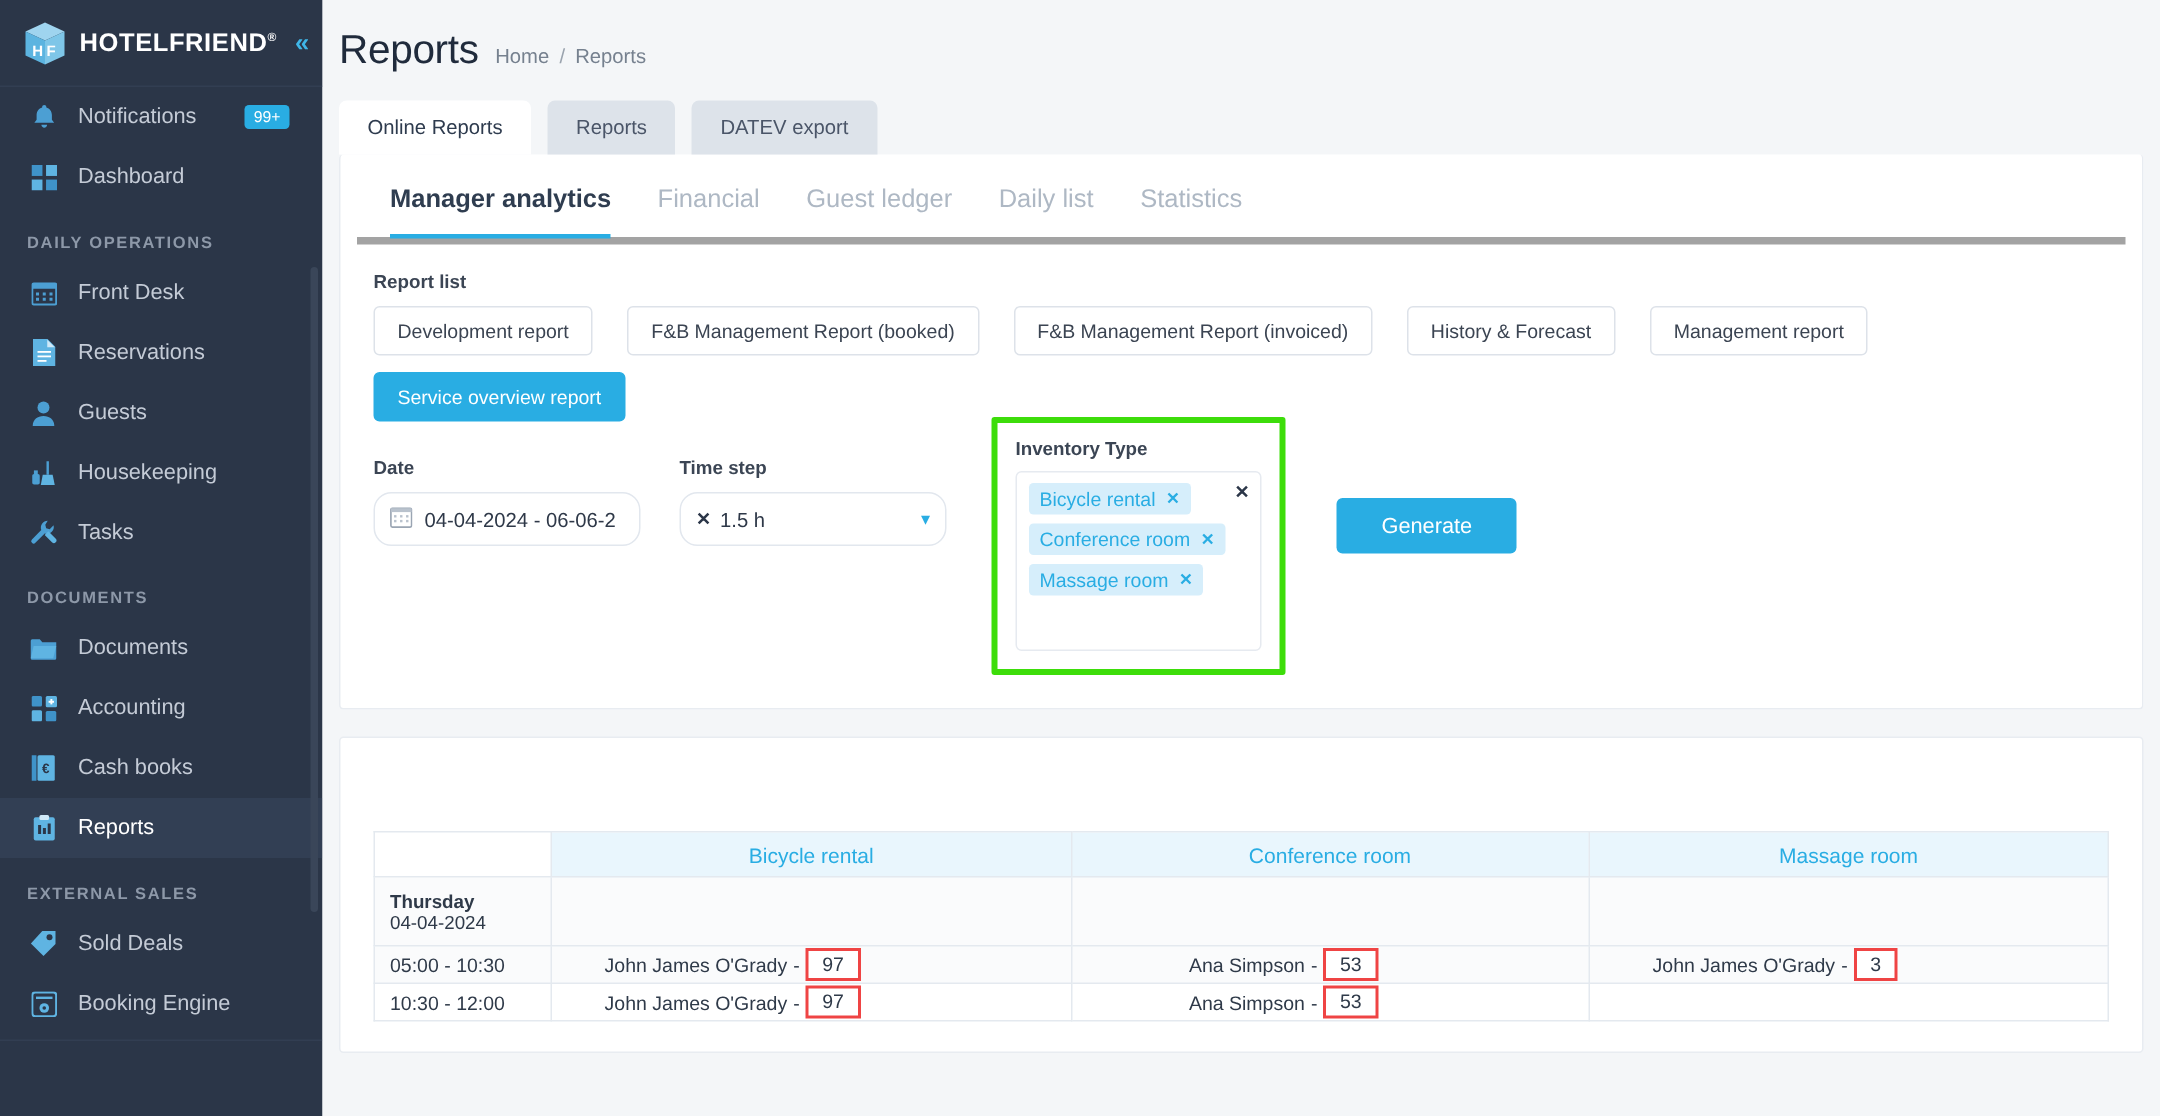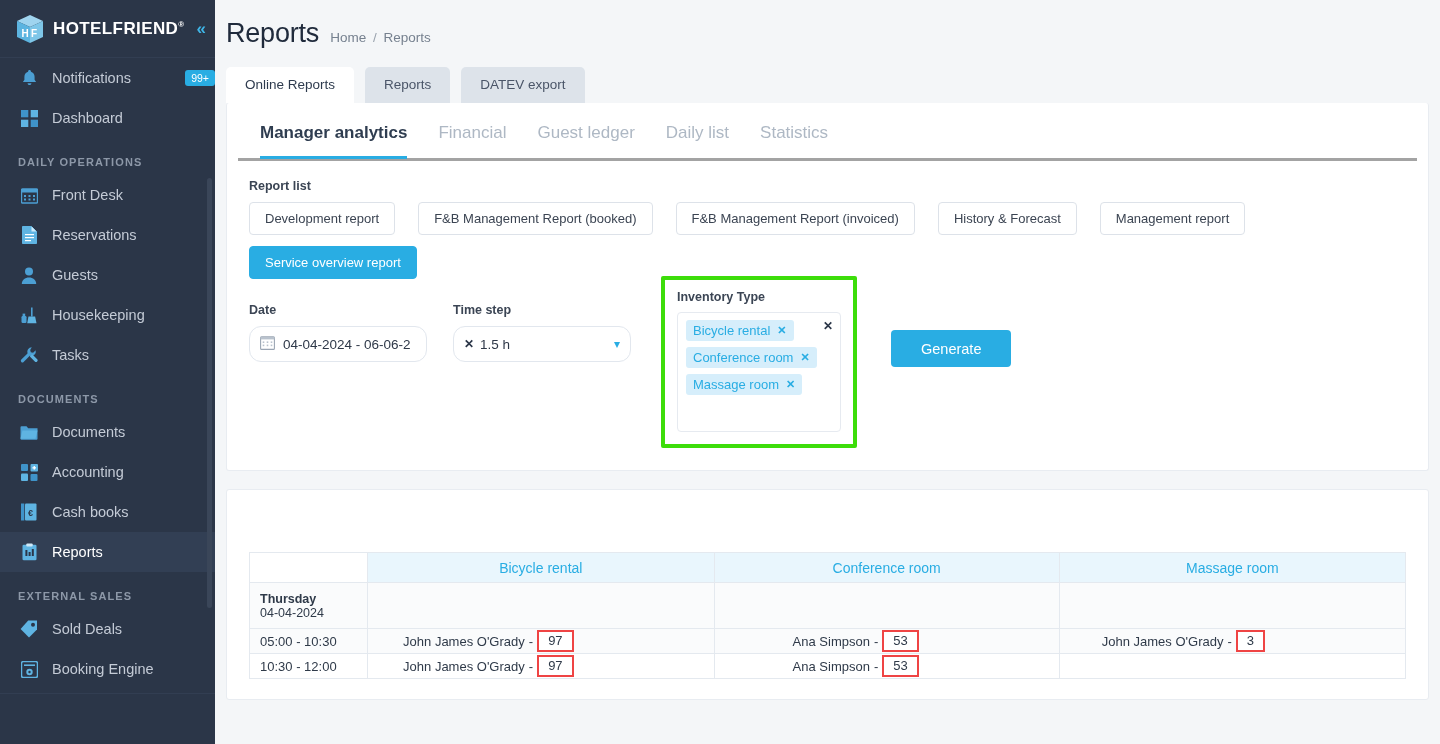--- a/index.html
+++ b/index.html
@@ -50,21 +50,21 @@
     margin-right: 12px;
     display: flex; align-items: center; justify-content: center;
   }
   .sb-label { white-space: nowrap; }
   .sb-group {
     color: #8d98a8; font-size: 11px; font-weight: bold;
     letter-spacing: 1.1px; padding: 18px 0 7px 18px;
     text-transform: uppercase;
   }
   .badge {
-    margin-left: auto; 
+    margin-left: auto; margin-right: 22px;
     background: #29ade3; color: #fff;
     font-size: 10.5px; border-radius: 3px;
     padding: 2px 6px; line-height: 1.2;
   }
   .sb-scrollbar {
     position: absolute; right: 3px; top: 120px;
     width: 5px; height: 430px;
     background: #3a4659; border-radius: 3px;
   }
   .sb-divider { height: 1px; background: #323e52; margin: 4px 0; }
@@ -98,21 +98,21 @@
   .panel {
     background: #ffffff; border-radius: 3px;
     margin: 0 11px 0 11px;
     border: 1px solid #e8ecf1;
     border-top: none;
     padding: 0;
   }
   .inner-tabs {
     display: flex; gap: 0;
     padding: 20px 0 0 22px;
-    border-bottom: 3px solid #a3a3a3;
+    border-bottom: 5px solid #a3a3a3;
     margin: 0 11px;
   }
   .itab {
     font-size: 17px; color: #aeb8c4; padding: 0 0 15px 0;
     margin-right: 31px; cursor: pointer; position: relative;
   }
   .itab.active { color: #2f3d50; font-weight: bold; }
   .itab.active::after {
     content: ""; position: absolute; left: 0; right: 0; bottom: -1px;
     height: 3px; background: #29ade3;

